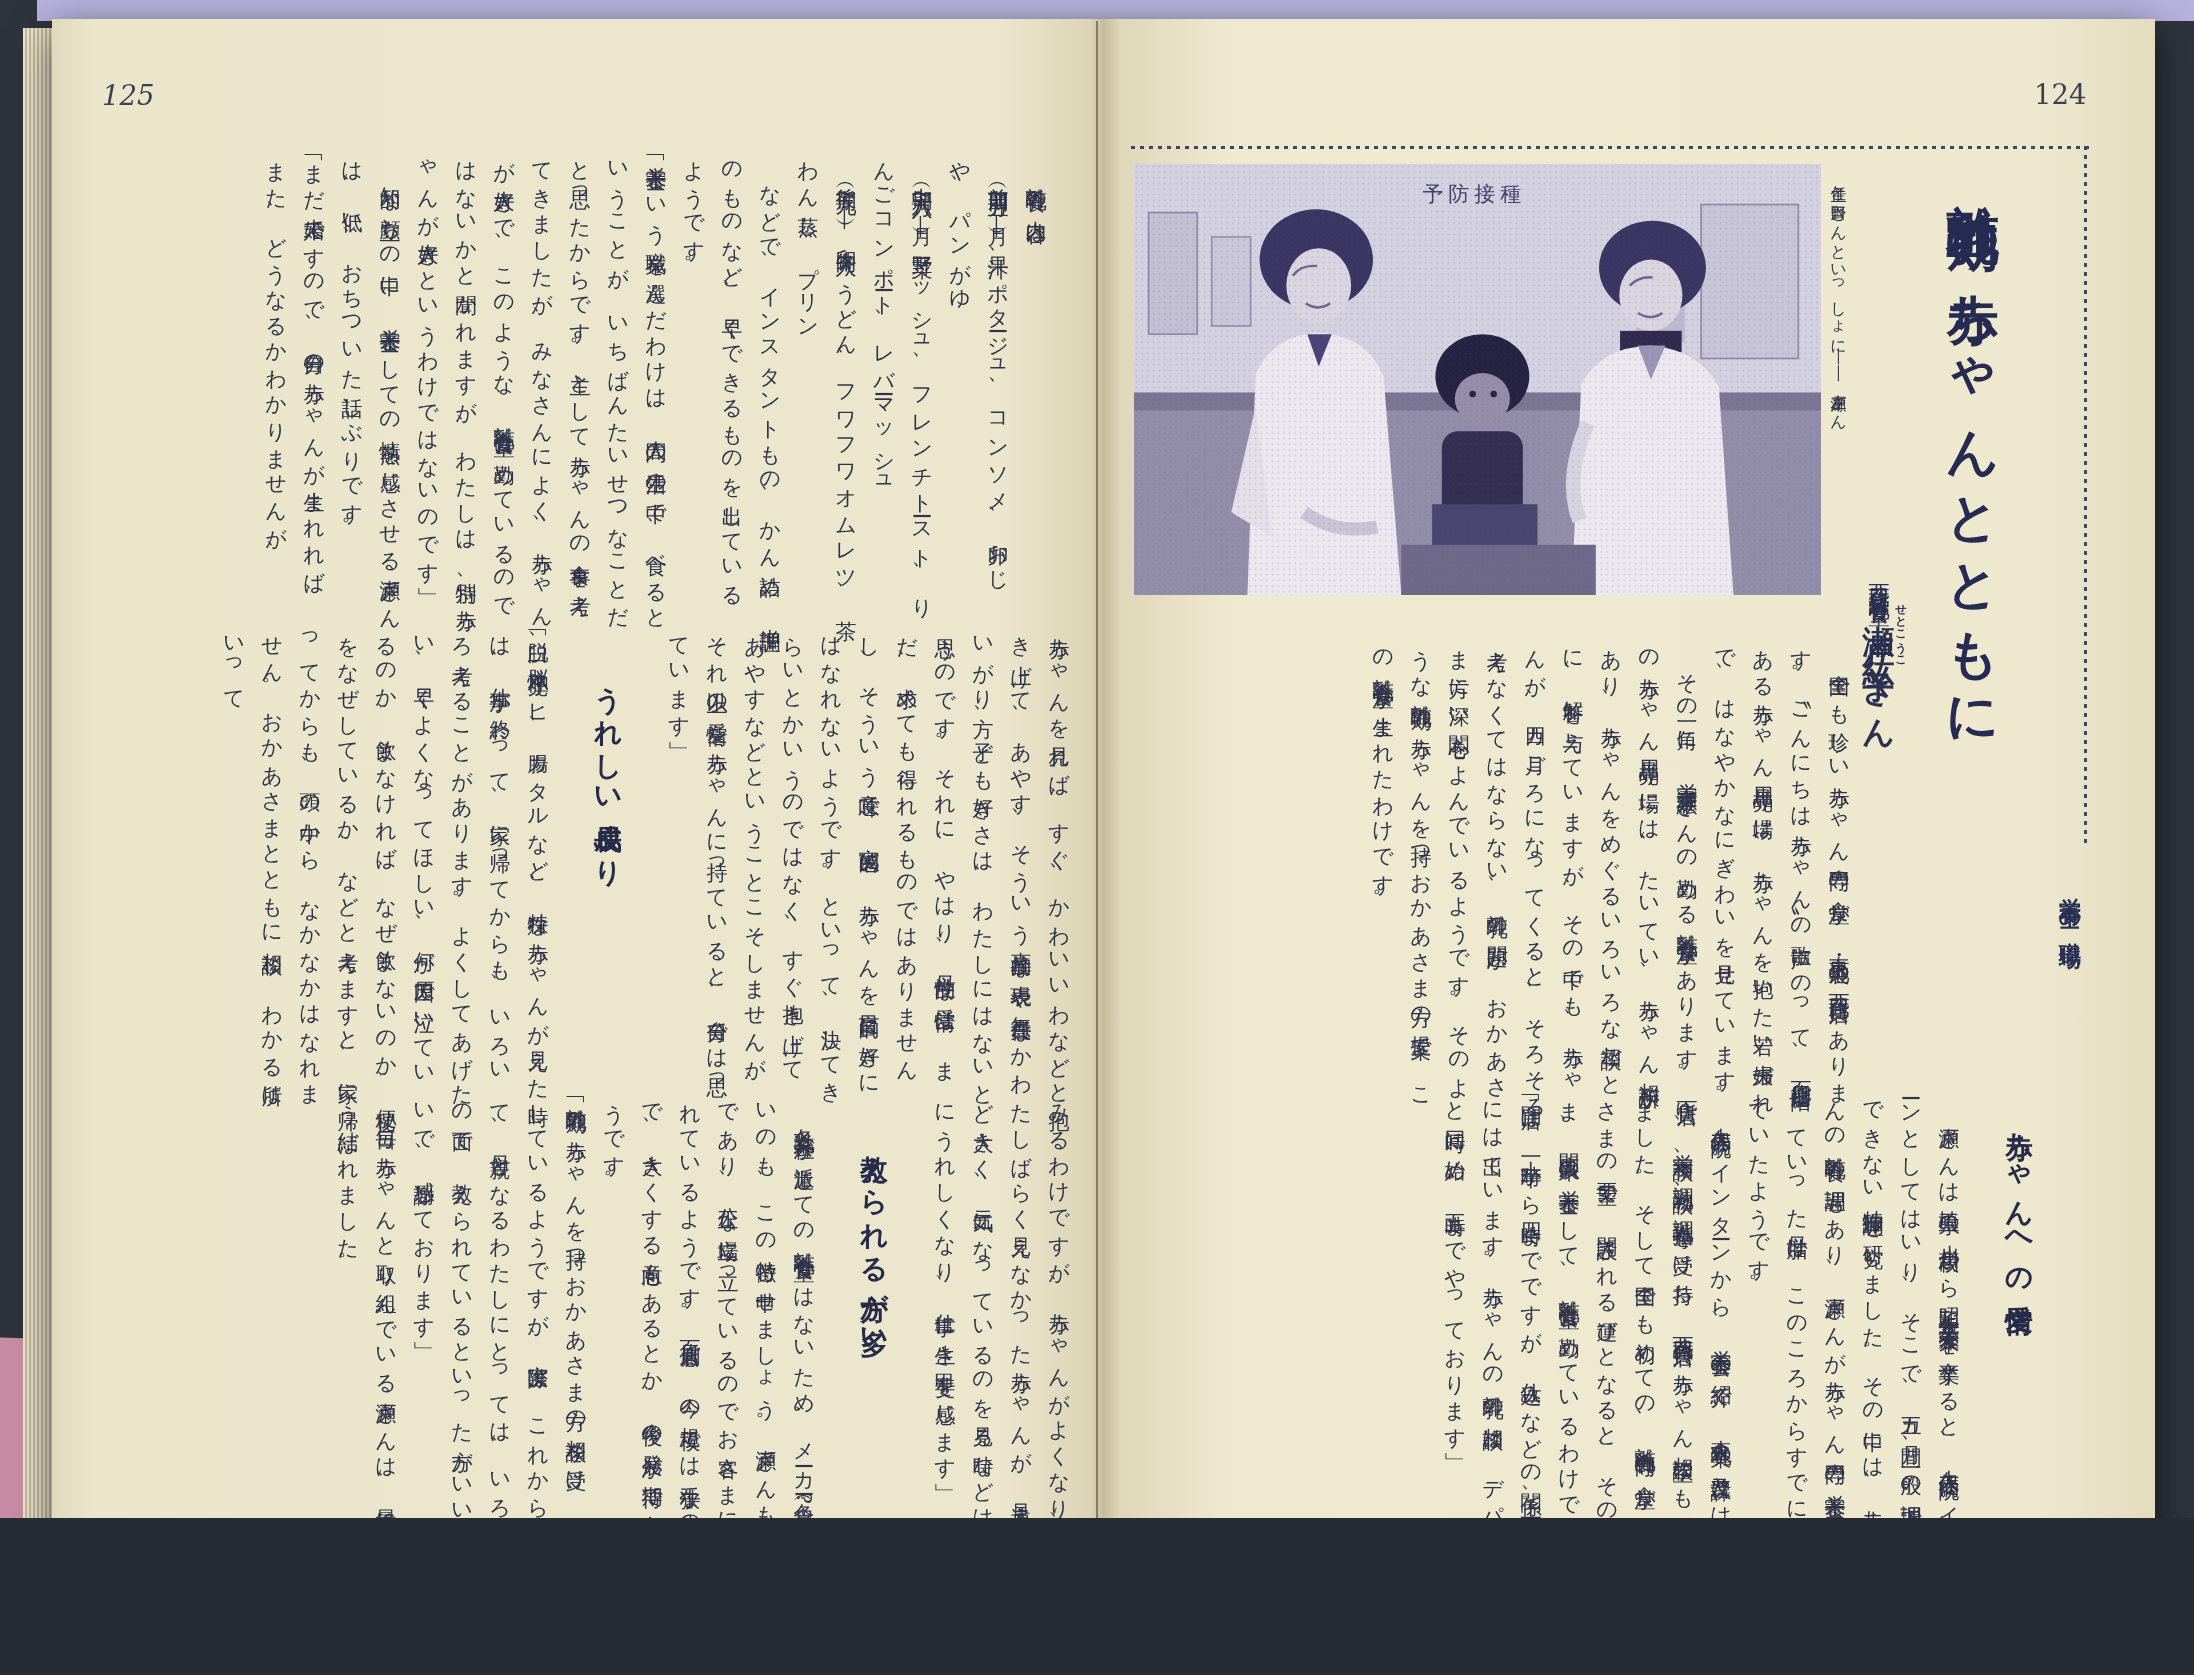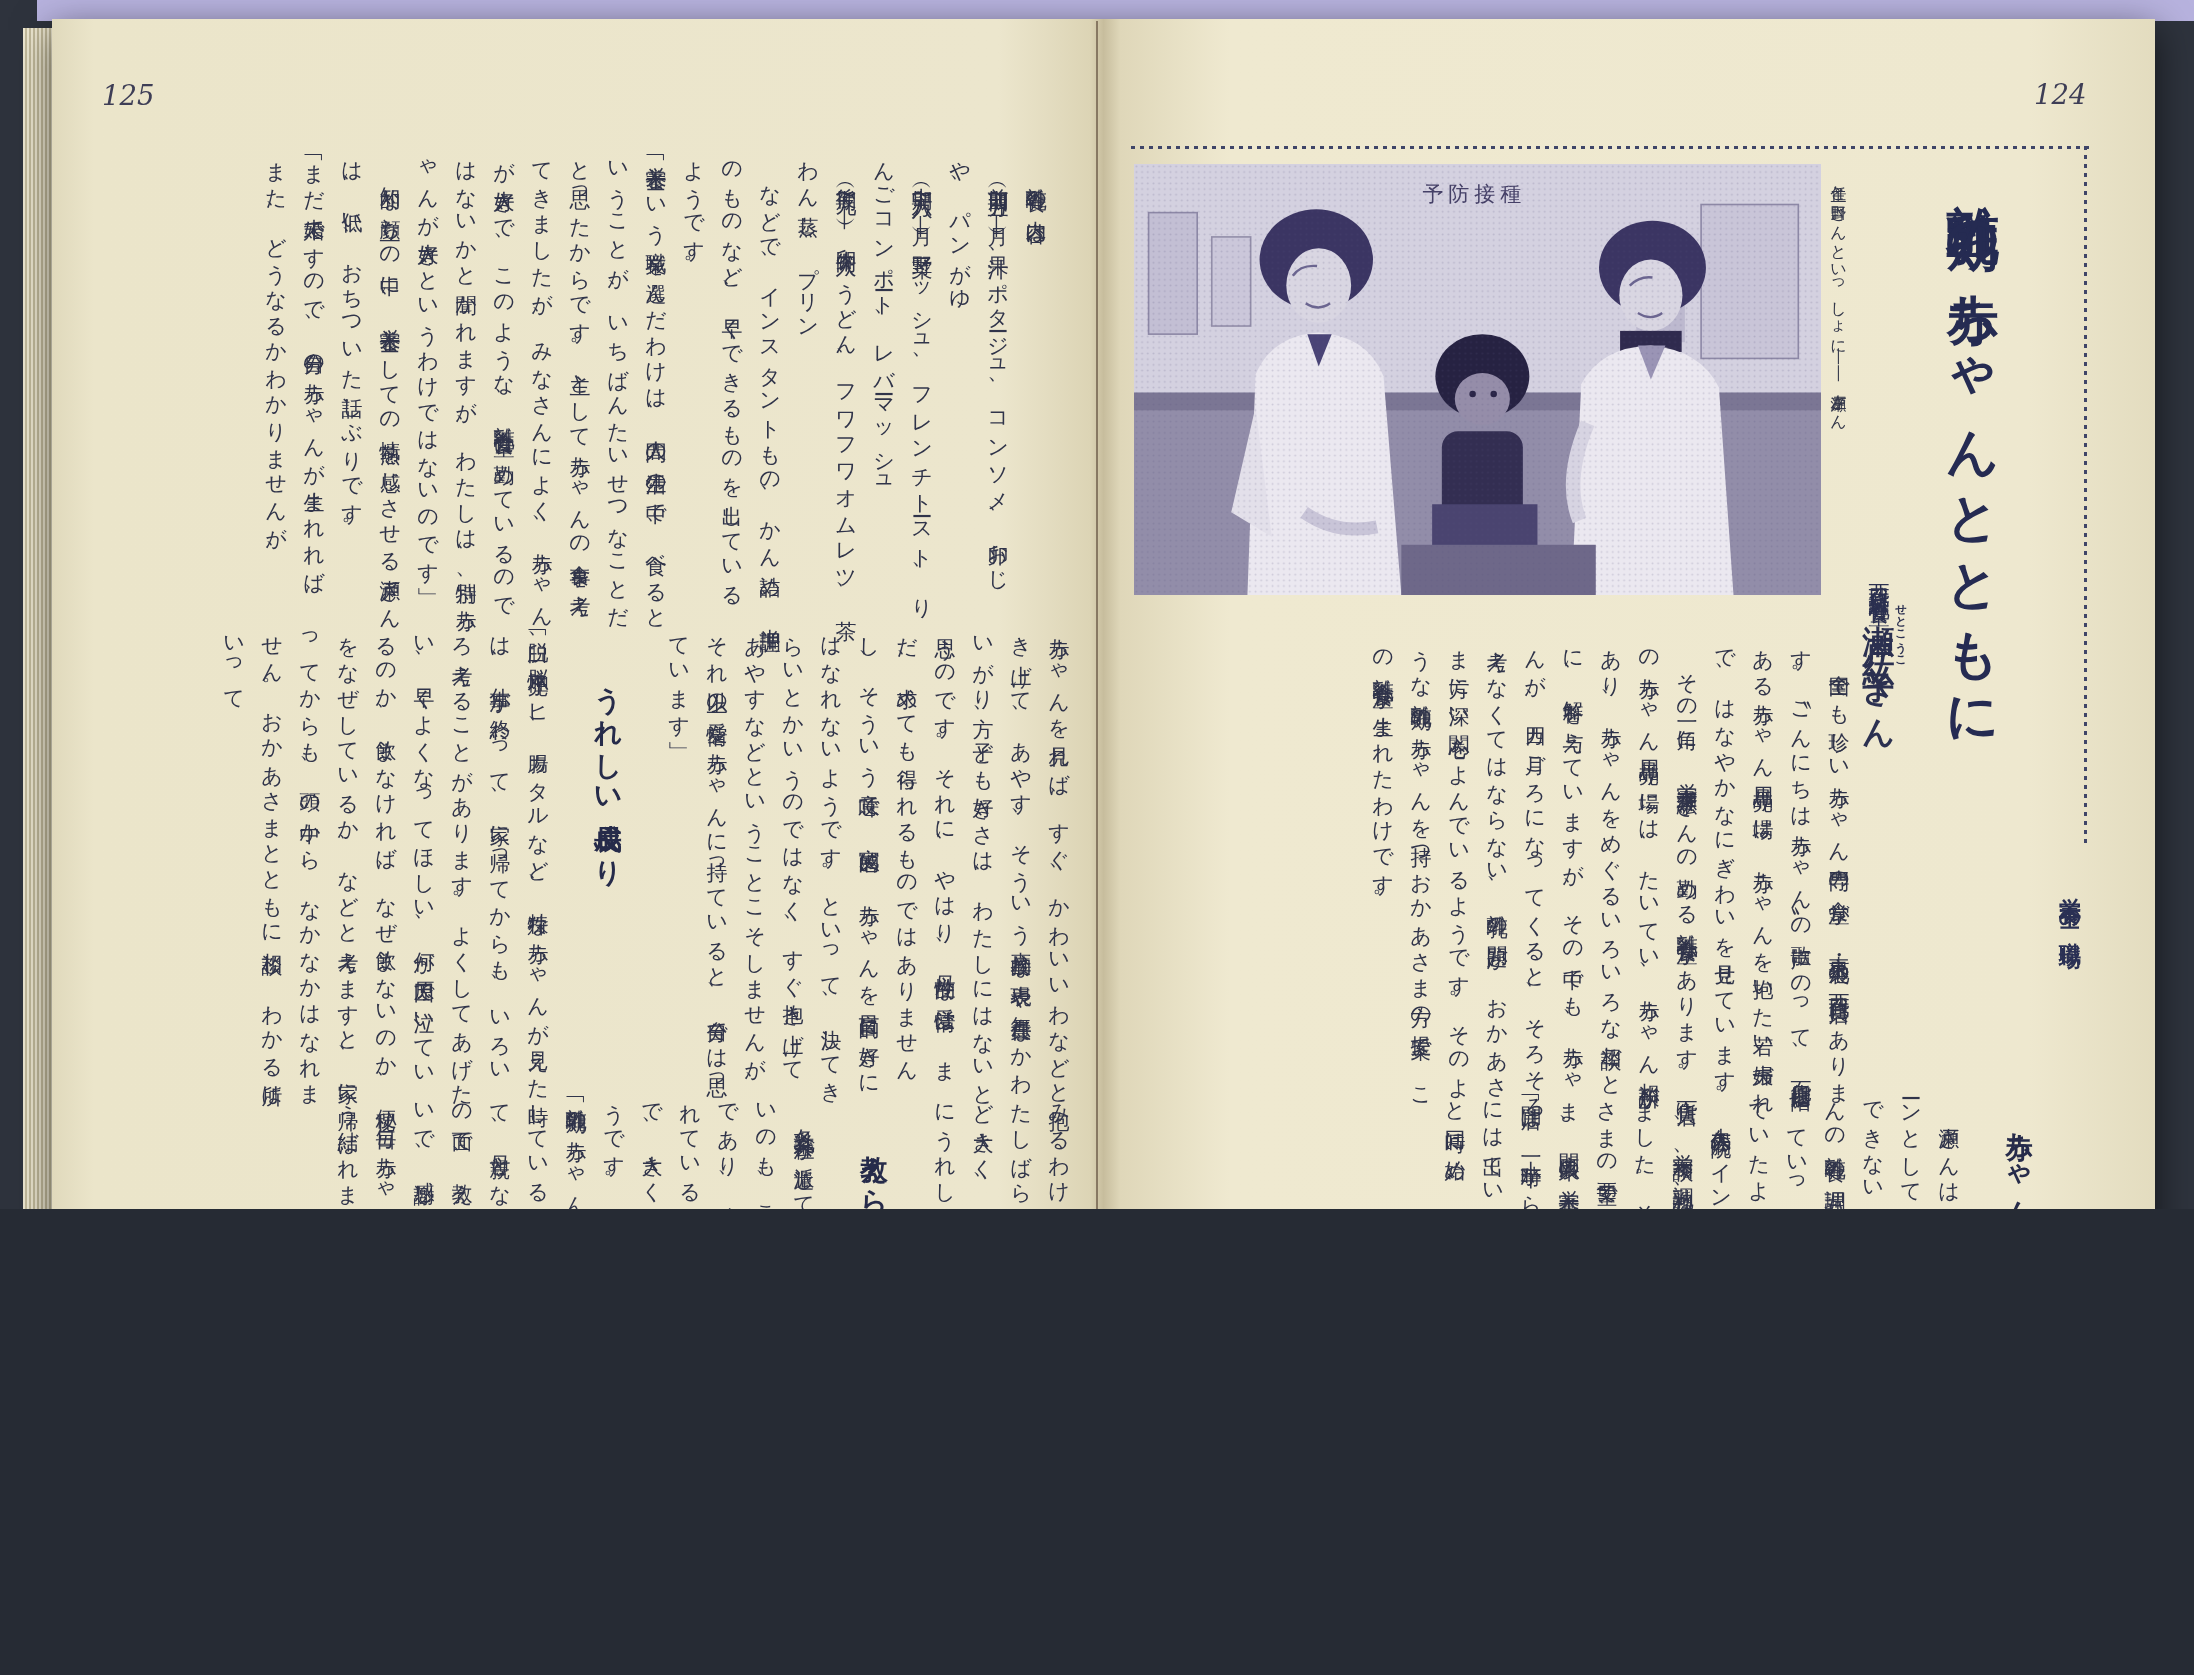--- a/index.html
+++ b/index.html
@@ -1,16 +1,16 @@
 <!DOCTYPE html>
 <html style="font-size:13px"><head>
 <meta charset="utf-8">
 <style>
   html,body{margin:0;padding:0;background:#262b34;}
-  #stage{position:relative;width:2194px;height:1209px;overflow:hidden;
+  #stage{position:relative;width:2194px;height:1518px;overflow:hidden;
          background:#2e333d;font-family:"DejaVu Serif","Liberation Serif",serif;}
   .abs{position:absolute;}
   
   #top-strip{left:37px;top:0;width:2157px;height:21px;background:#b7b2de;}
   #pink-edge-1{left:-11.3px;top:1339px;width:110px;height:348px;background:#c88da4;transform:rotate(1.8deg);}
   #pink-edge-2{left:32px;top:1619px;width:348px;height:36px;background:#d5a0b2;transform:rotate(.7deg);}
   #left-pages-edge{left:23px;top:27.5px;width:34px;height:1590px;
       background:repeating-linear-gradient(90deg,#efe9d2 0 2.4px,#c4bc9d 2.4px 4px);}
   #bottom-pages-edge{left:50px;top:1624px;width:1021px;height:24px;
       background:repeating-linear-gradient(180deg,#e6dfc4 0 2.4px,#b3a888 2.4px 4px);}
@@ -29,21 +29,21 @@
         padding-inline-start:45px;margin-block-start:29px;margin-block-end:29px;}
   .inline-head.low{padding-inline-start:24px;}
 
   
   #pn-125{left:102px;top:79px;font-size:27.5px;font-style:italic;color:#3e3e56;}
   #lb1{left:123px;top:147px;width:932px;height:476px;}
   #lb2{left:123px;top:622px;width:955px;height:476px;}
   #lb3{left:123px;top:1089px;width:955px;height:485px;}
 
   
-  #pn-124{left:2034px;top:78px;font-size:27.5px;font-style:italic;color:#3e3e56;}
+  #pn-124{left:2034px;top:78px;font-size:27.5px;color:#3e3e56;}
   #dotted-h{left:1131px;top:146px;width:961px;height:3.2px;
       background:repeating-linear-gradient(to right,#3f4568 0 4px,transparent 4px 9px);}
   #dotted-v{left:2084px;top:146px;width:3.2px;height:697px;
       background:repeating-linear-gradient(to bottom,#3f4568 0 4px,transparent 4px 9px);}
   #photo{left:1134px;top:164px;width:687px;height:431px;box-shadow:0 0 0 0.8px #9a94ae inset;}
   #caption{left:1825px;top:173px;height:360px;font-size:16px;letter-spacing:0.8px;
       line-height:27.5px;color:#33374a;}
   #title{left:1938px;top:164px;height:687px;font-size:52px;letter-spacing:7.3px;
       font-weight:700;color:#252b52;}
   #byline{left:1857px;top:567px;height:480px;font-size:21px;letter-spacing:2.4px;color:#2b3050;}

